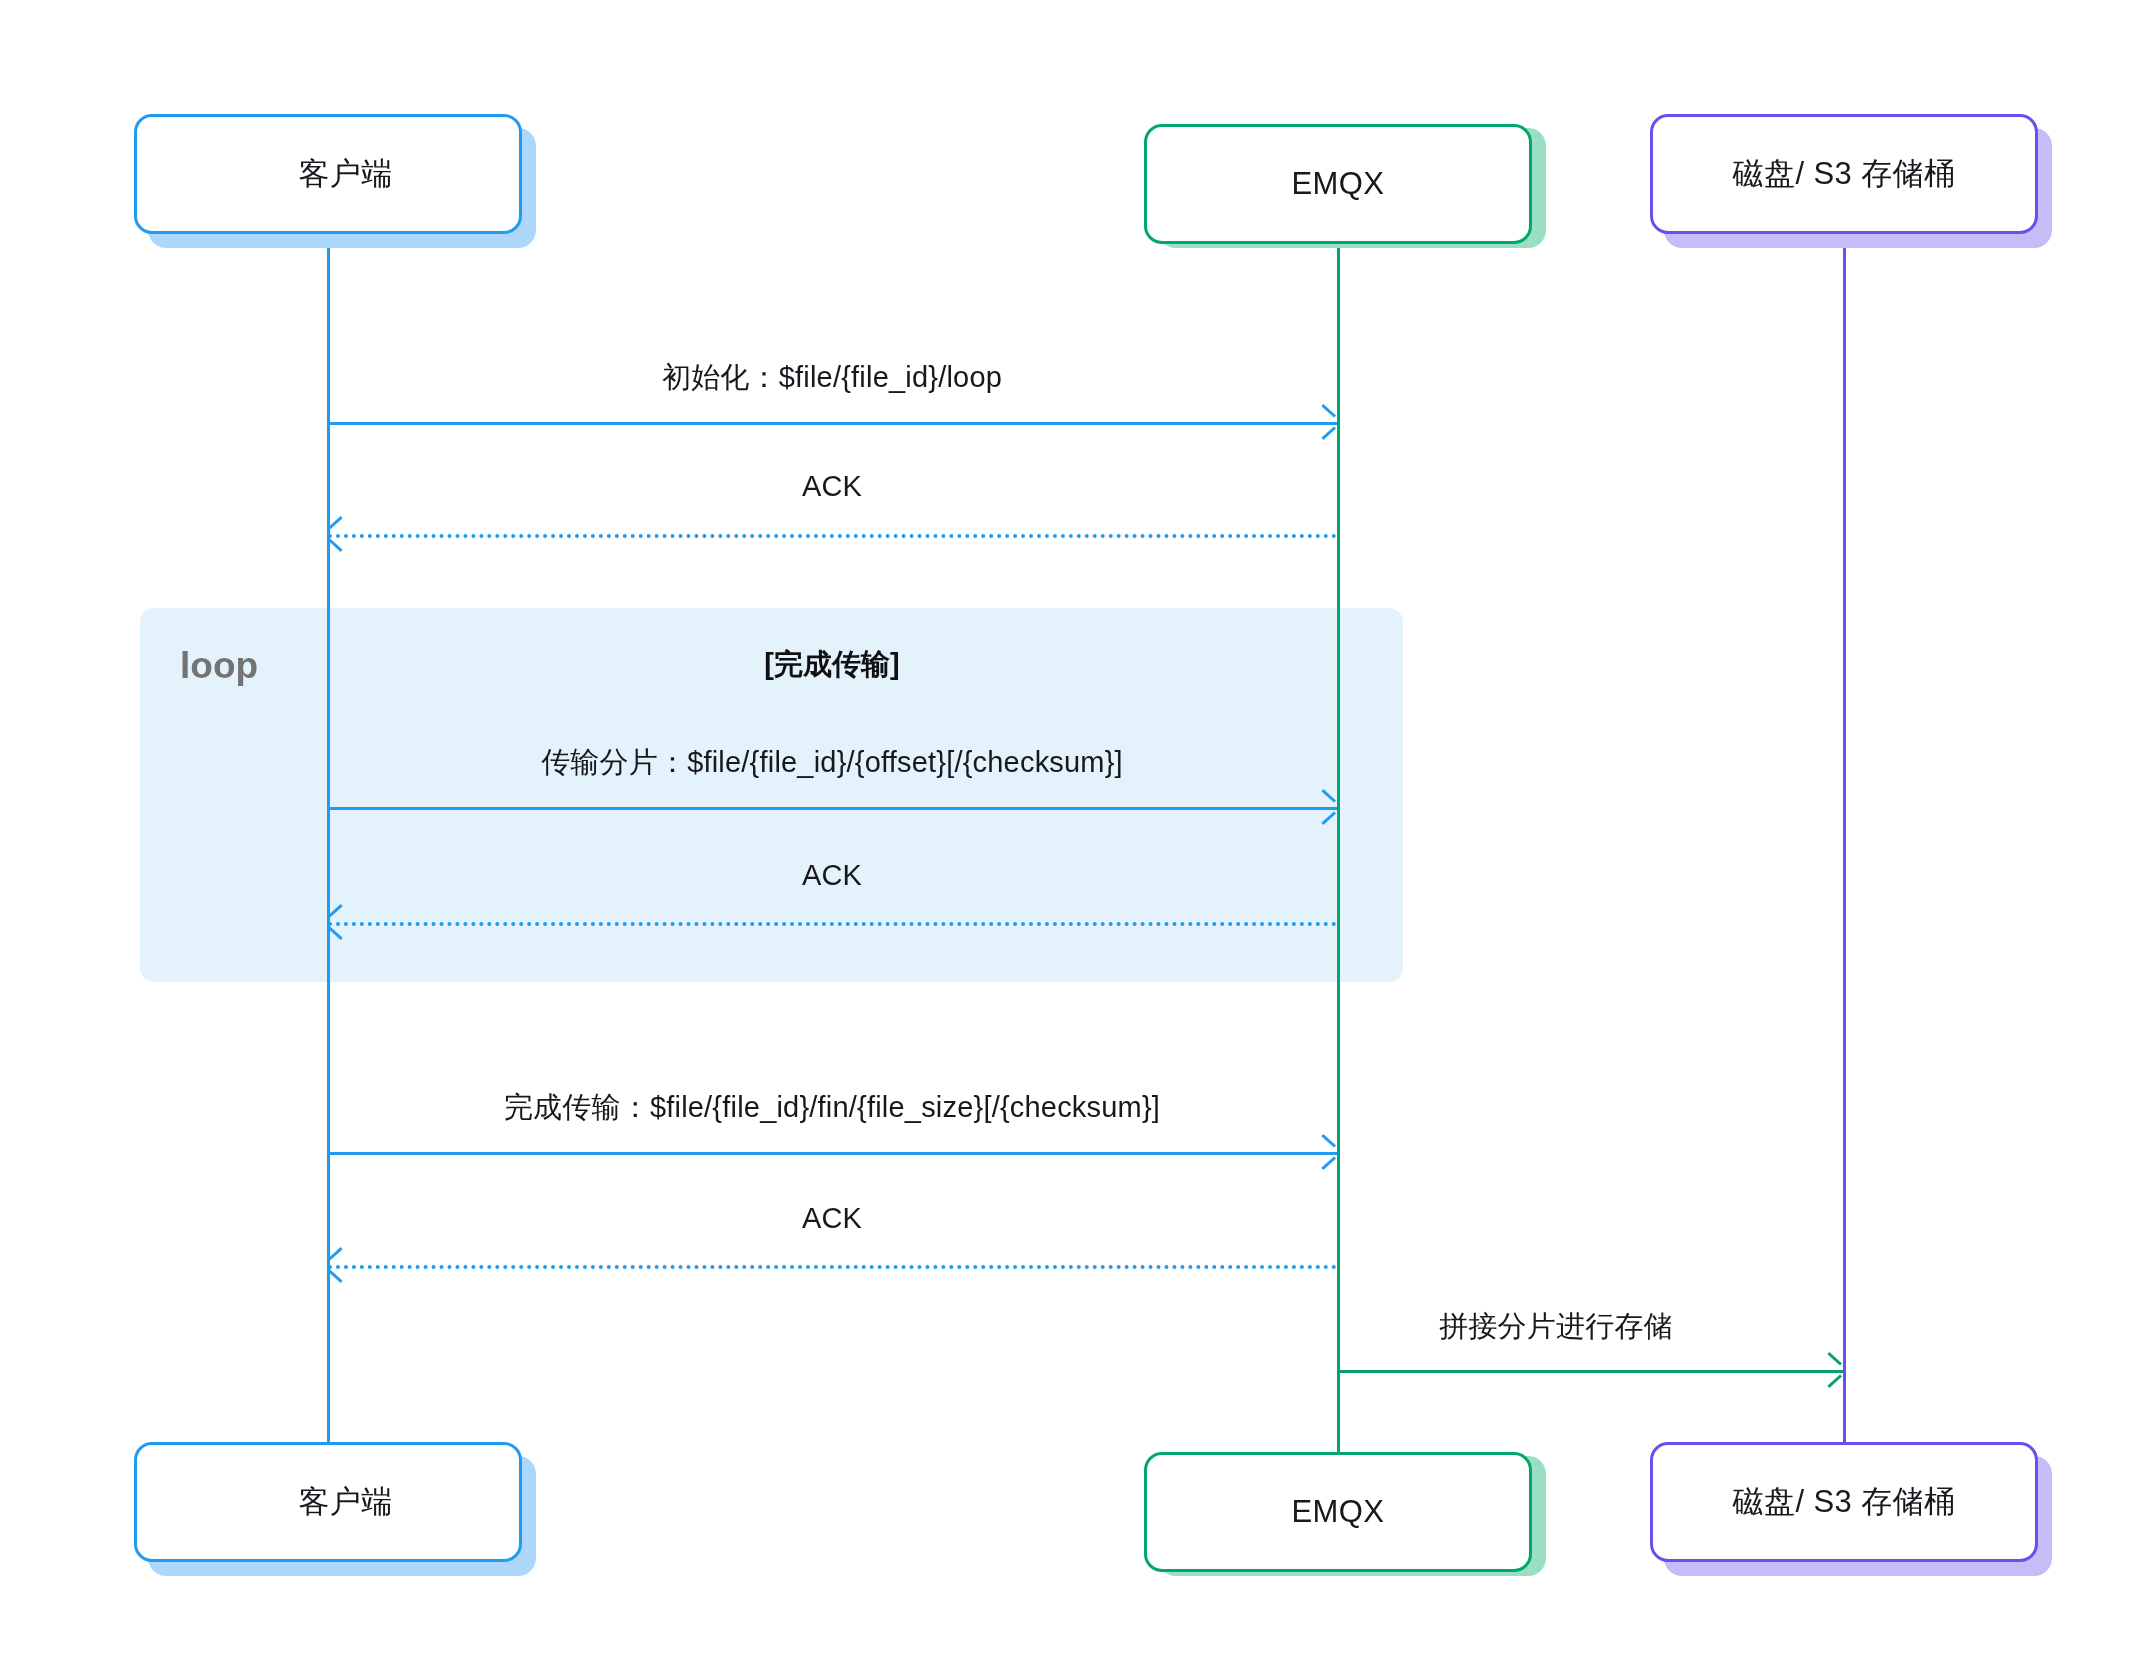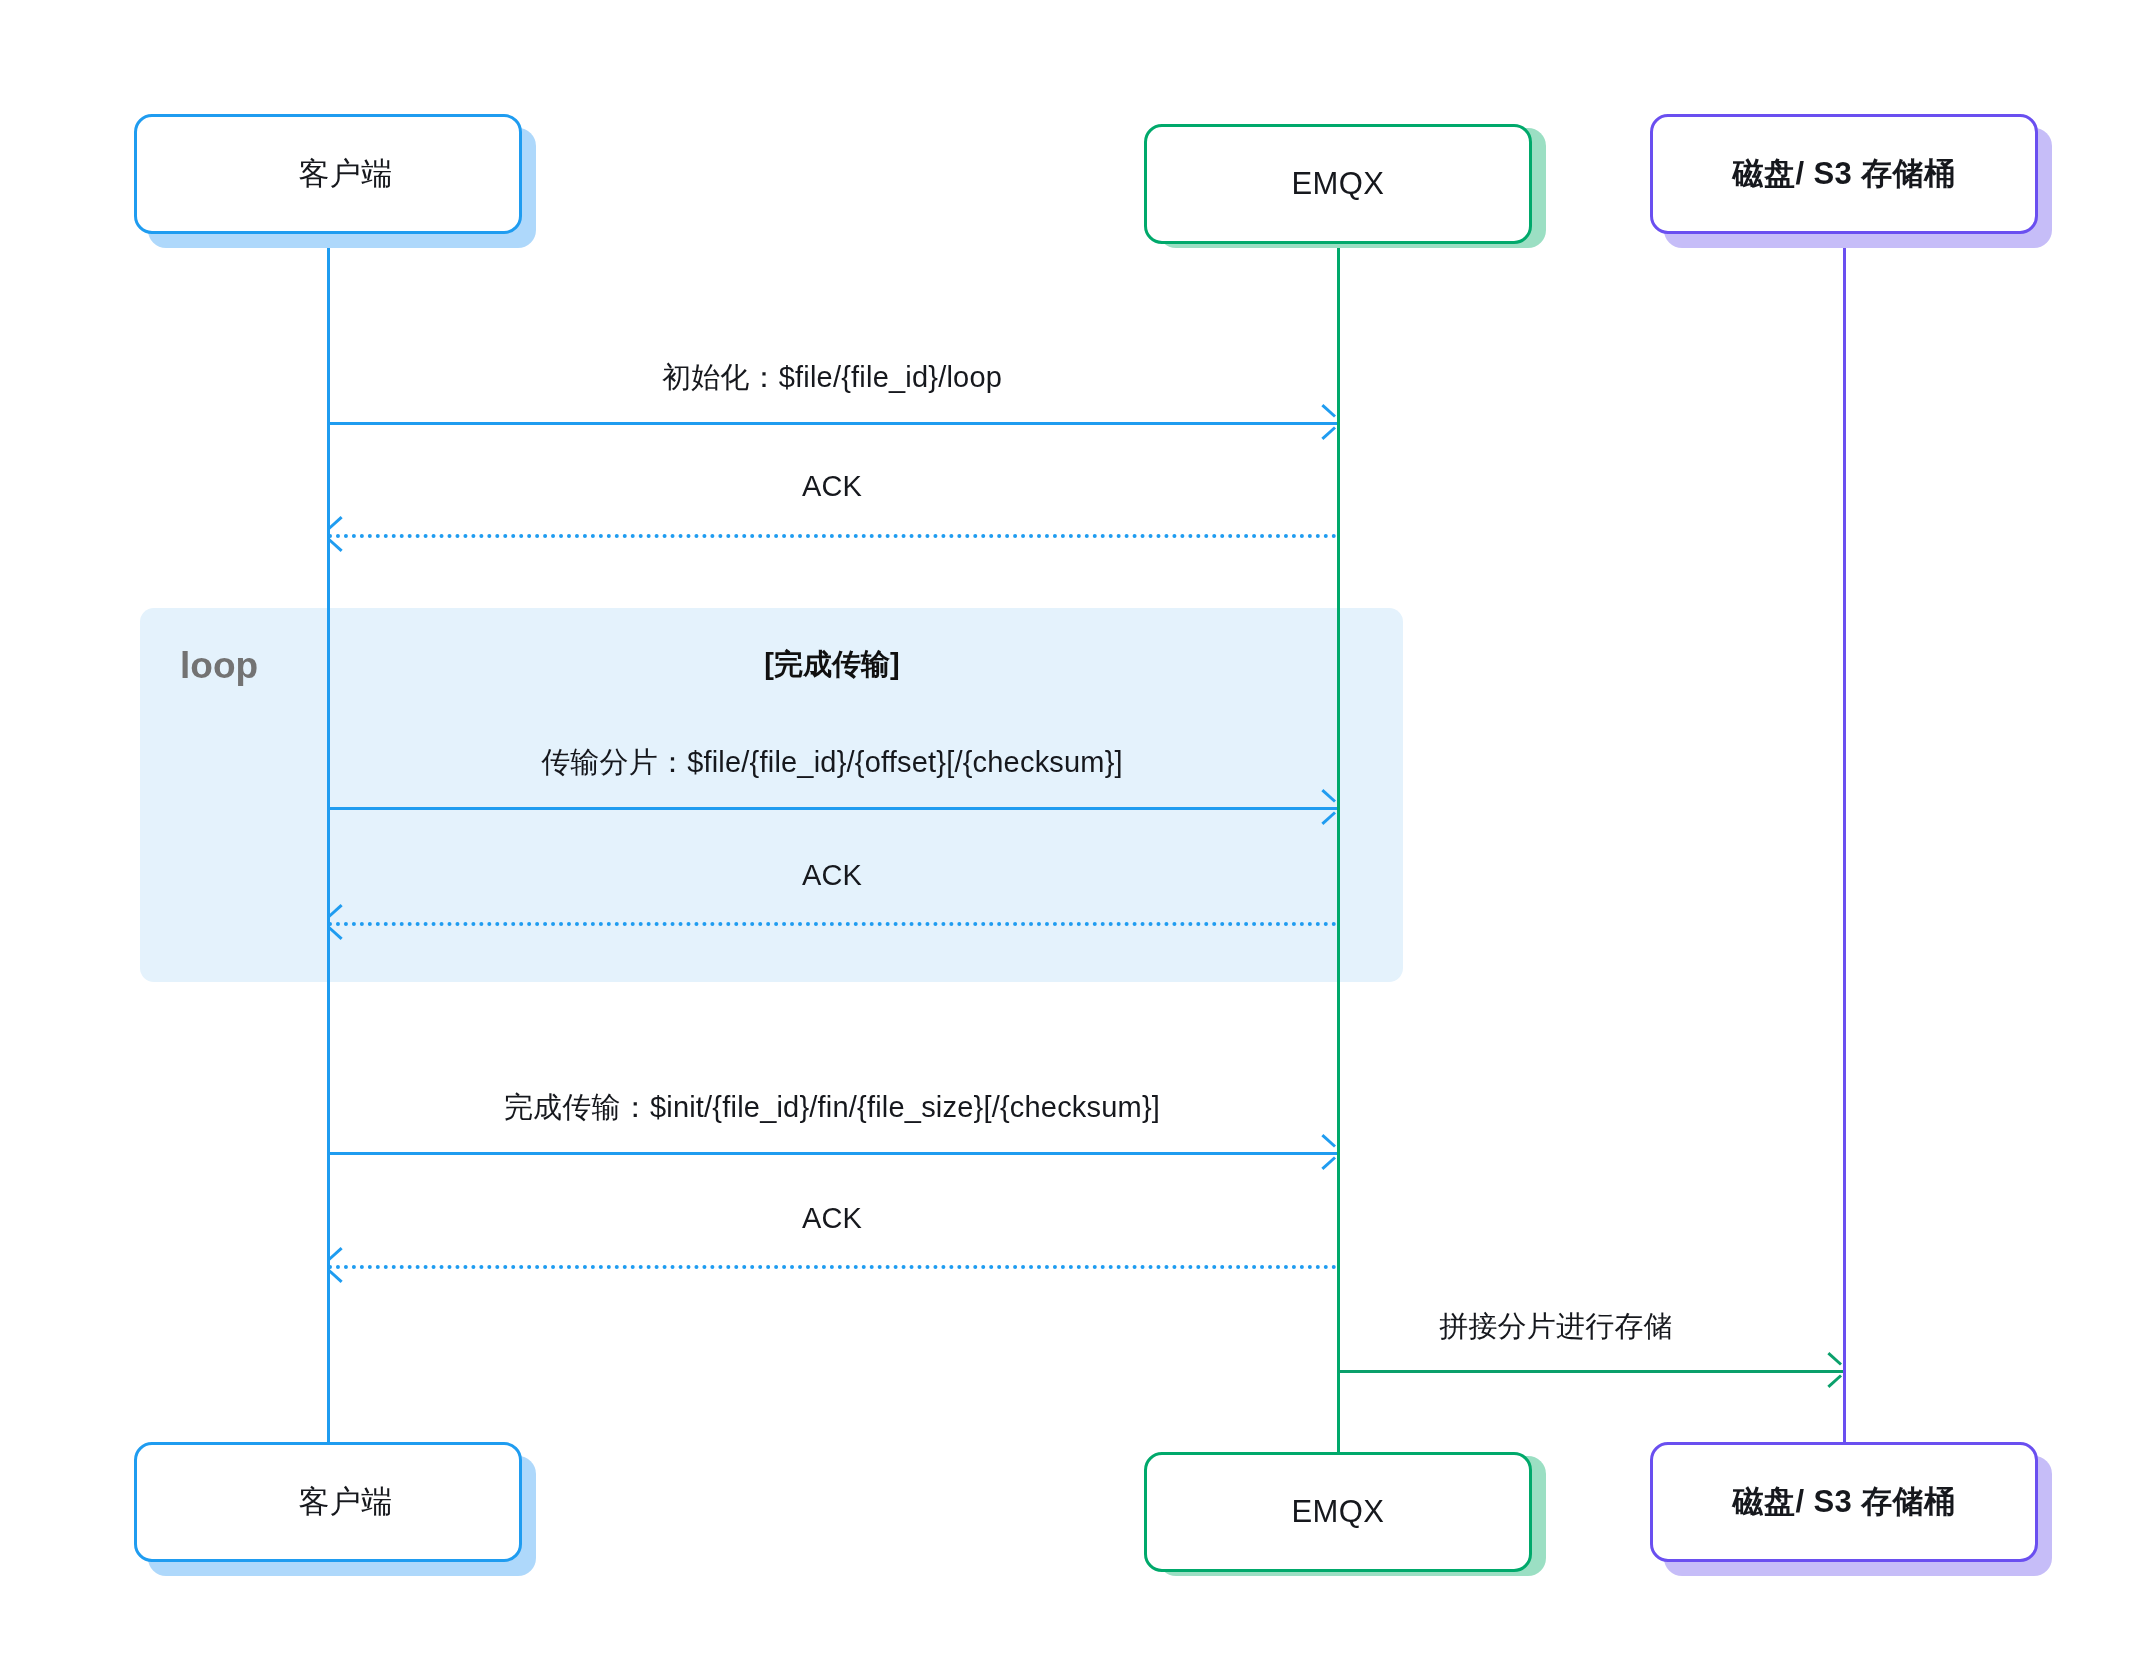--- a/index.html
+++ b/index.html
@@ -38,21 +38,21 @@
     color: #16181d;
     z-index: 6;
   }
   .actor-shadow {
     position: absolute;
     border-radius: 18px;
     z-index: 5;
   }
   .actor-client   { border-color: #1f9cf0; padding-left: 35px; }
   .actor-emqx     { border-color: #00a96b; margin-top: 10px; }
-  .actor-storage  { border-color: #6a4ff0; font-weight: bold; }
+  .actor-storage  { border-color: #6a4ff0; }
   .sh-client  { background: #aed8fb; }
   .sh-emqx    { background: #9bdfc3; }
   .sh-storage { background: #c6bdf8; }
 
   
   .lifeline {
     position: absolute;
     width: 3px;
     z-index: 2;
   }
@@ -165,21 +165,21 @@
   <div class="arrow-head ah-left ah-blue" style="left:327px; top:523px;"></div>
 
   <div class="msg-label" style="left:832px; top:743px;">传输分片：$file/{file_id}/{offset}[/{checksum}]</div>
   <div class="msg-line msg-solid-blue" style="left:328px; top:807px; width:1009px;"></div>
   <div class="arrow-head ah-right ah-blue" style="left:1316px; top:796px;"></div>
 
   <div class="msg-label" style="left:832px; top:859px;">ACK</div>
   <div class="msg-line msg-dotted-blue" style="left:328px; top:922px; width:1009px;"></div>
   <div class="arrow-head ah-left ah-blue" style="left:327px; top:911px;"></div>
 
-  <div class="msg-label" style="left:832px; top:1088px;">完成传输：$init/{file_id}/fin/{file_size}[/{checksum}]</div>
+  <div class="msg-label" style="left:832px; top:1088px;">完成传输：$file/{file_id}/fin/{file_size}[/{checksum}]</div>
   <div class="msg-line msg-solid-blue" style="left:328px; top:1152px; width:1009px;"></div>
   <div class="arrow-head ah-right ah-blue" style="left:1316px; top:1141px;"></div>
 
   <div class="msg-label" style="left:832px; top:1202px;">ACK</div>
   <div class="msg-line msg-dotted-blue" style="left:328px; top:1265px; width:1009px;"></div>
   <div class="arrow-head ah-left ah-blue" style="left:327px; top:1254px;"></div>
 
   <div class="msg-label" style="left:1556px; top:1307px;">拼接分片进行存储</div>
   <div class="msg-line msg-solid-green" style="left:1338px; top:1370px; width:505px;"></div>
   <div class="arrow-head ah-right ah-green" style="left:1822px; top:1359px;"></div>

